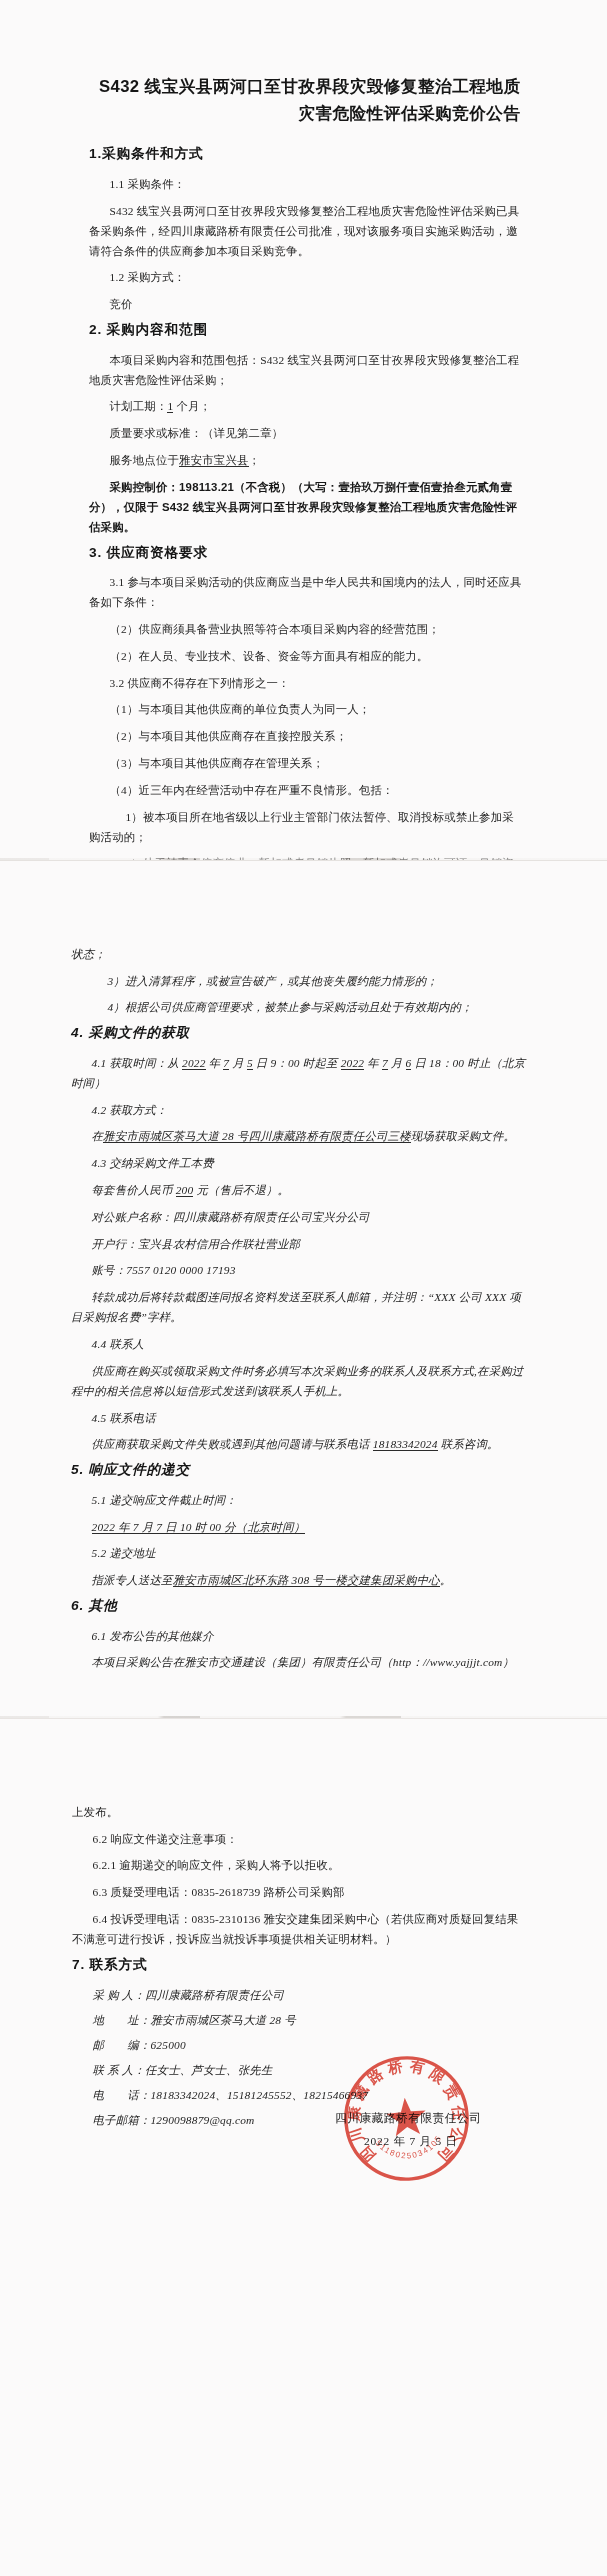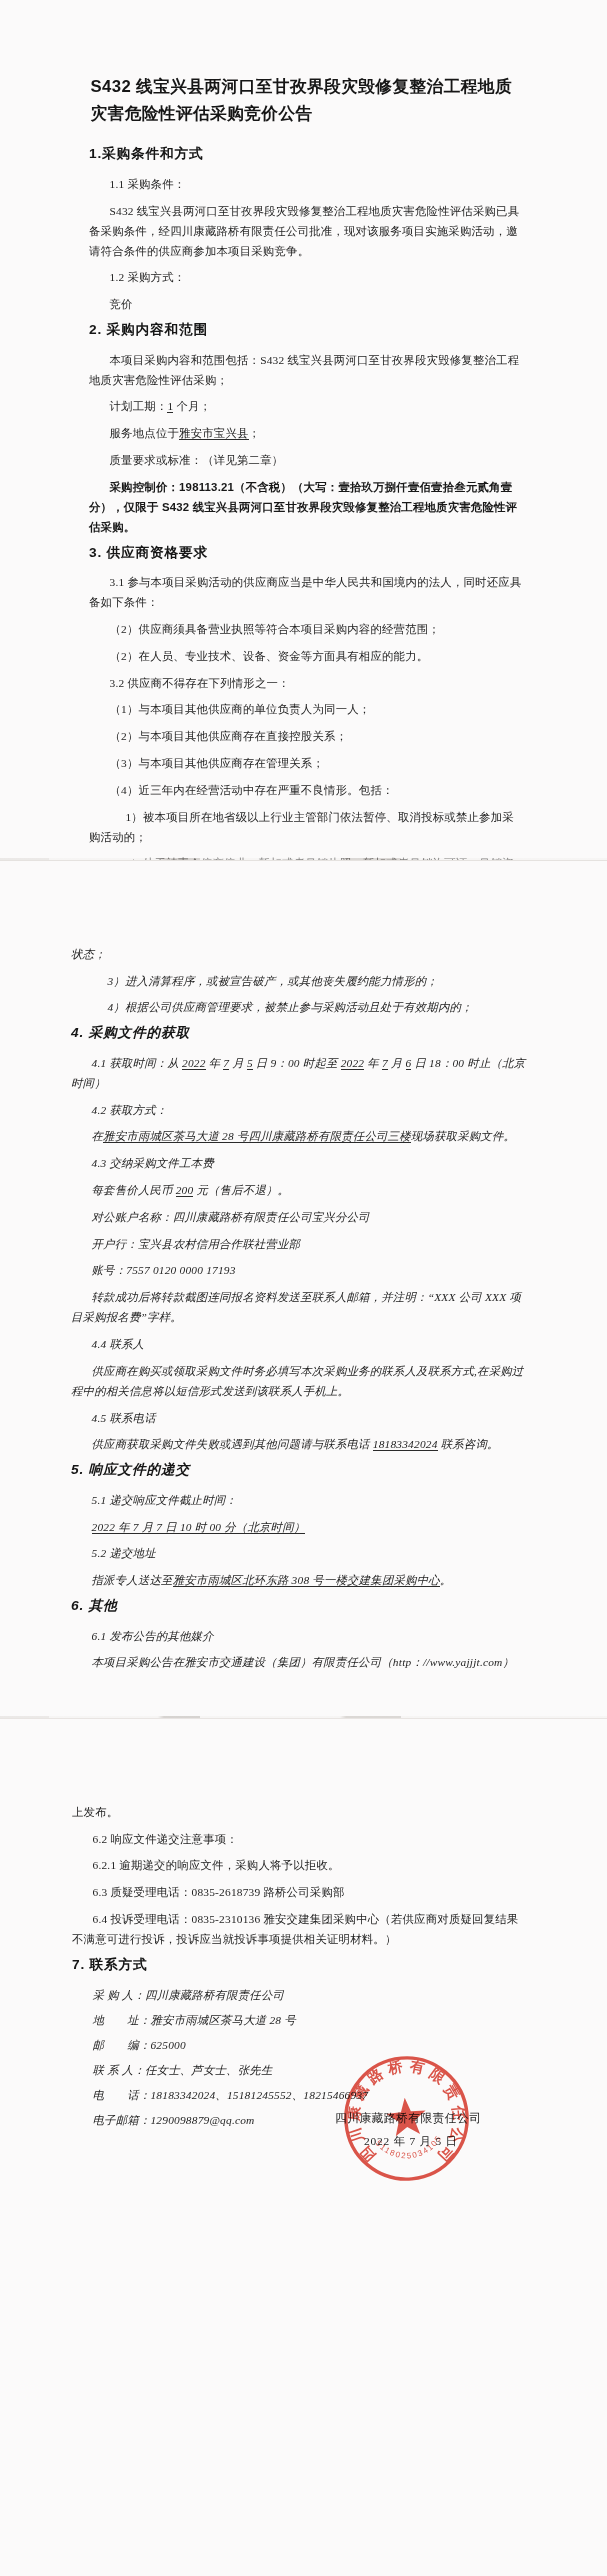--- a/index.html
+++ b/index.html
@@ -7,21 +7,21 @@
   #doc{width:607px;margin:0 auto;background:#fbfafa;}
   .page{position:relative;width:607px;box-sizing:border-box;overflow:hidden;
         background:#fbfafa;color:#1e1e1e;
         font-family:"Liberation Serif","DejaVu Serif",serif;font-size:11.4px;}
   #p1{height:860px;padding:74px 85px 0 89px;}
   #p2{height:858px;padding:76px 80px 0 71px;border-top:0.8px solid #e5e2df;font-style:italic;}
   #p3{height:858px;padding:76px 80px 0 72px;border-top:0.8px solid #e8e4e2;}
   #p1::after,#p2::after{content:"";position:absolute;left:0;bottom:0;width:100%;height:2.3px;opacity:.45;
         background:linear-gradient(90deg,#d8d4d0 0 8%,#f1efed 8% 26%,#aaa49e 27% 33%,#f1efed 33% 56%,#b4aea8 57% 66%,#f1efed 66% 100%);}
   .title{font-family:"Liberation Sans","DejaVu Sans",sans-serif;font-weight:bold;
-         font-size:16.7px;line-height:26.6px;text-align:left;max-width:430px;margin:0 auto 12px;color:#161616;letter-spacing:0.4px;}
+         font-size:16.7px;line-height:26.6px;text-align:right;max-width:430px;margin:0 auto 12px;color:#161616;letter-spacing:0.4px;}
   h2{font-family:"Liberation Sans","DejaVu Sans",sans-serif;font-weight:bold;color:#161616;
      font-size:13.7px;margin:18px 0 10.6px;letter-spacing:0.8px;}
   p{margin:6.8px 0;line-height:20px;letter-spacing:0.2px;}
   .ind{text-indent:1.8em;}
   .ind2{text-indent:3.2em;}
   .bold{font-family:"Liberation Sans","DejaVu Sans",sans-serif;font-weight:bold;color:#181818;}
   .u{border-bottom:0.8px solid #2b2b2b;}
   .gap-top{margin-top:4px;}
   .contact-row{margin:3px 0;line-height:22px;text-indent:1.8em;font-style:italic;}
   .signer{position:absolute;left:335px;top:392px;font-size:11.8px;letter-spacing:0.4px;}
@@ -39,22 +39,22 @@
 
     <h2>1.采购条件和方式</h2>
     <p class="ind">1.1 采购条件：</p>
     <p class="ind">S432 线宝兴县两河口至甘孜界段灾毁修复整治工程地质灾害危险性评估采购已具备采购条件，经四川康藏路桥有限责任公司批准，现对该服务项目实施采购活动，邀请符合条件的供应商参加本项目采购竞争。</p>
     <p class="ind">1.2 采购方式：</p>
     <p class="ind">竞价</p>
 
     <h2 class="gap-top">2. 采购内容和范围</h2>
     <p class="ind">本项目采购内容和范围包括：S432 线宝兴县两河口至甘孜界段灾毁修复整治工程地质灾害危险性评估采购；</p>
     <p class="ind"><span>计划工期：</span><span class="u">1</span><span> 个月；</span></p>
+    <p class="ind">质量要求或标准：（详见第二章）</p>
     <p class="ind"><span>服务地点位于</span><span class="u">雅安市宝兴县</span><span>；</span></p>
-    <p class="ind">质量要求或标准：（详见第二章）</p>
     <p class="ind bold">采购控制价：198113.21（不含税）（大写：壹拾玖万捌仟壹佰壹拾叁元贰角壹分），仅限于 S432 线宝兴县两河口至甘孜界段灾毁修复整治工程地质灾害危险性评估采购。</p>
 
     <h2 class="gap-top">3.  供应商资格要求</h2>
     <p class="ind">3.1 参与本项目采购活动的供应商应当是中华人民共和国境内的法人，同时还应具备如下条件：</p>
     <p class="ind">（2）供应商须具备营业执照等符合本项目采购内容的经营范围；</p>
     <p class="ind">（2）在人员、专业技术、设备、资金等方面具有相应的能力。</p>
     <p class="ind">3.2 供应商不得存在下列情形之一：</p>
     <p class="ind">（1）与本项目其他供应商的单位负责人为同一人；</p>
     <p class="ind">（2）与本项目其他供应商存在直接控股关系；</p>
     <p class="ind">（3）与本项目其他供应商存在管理关系；</p>

